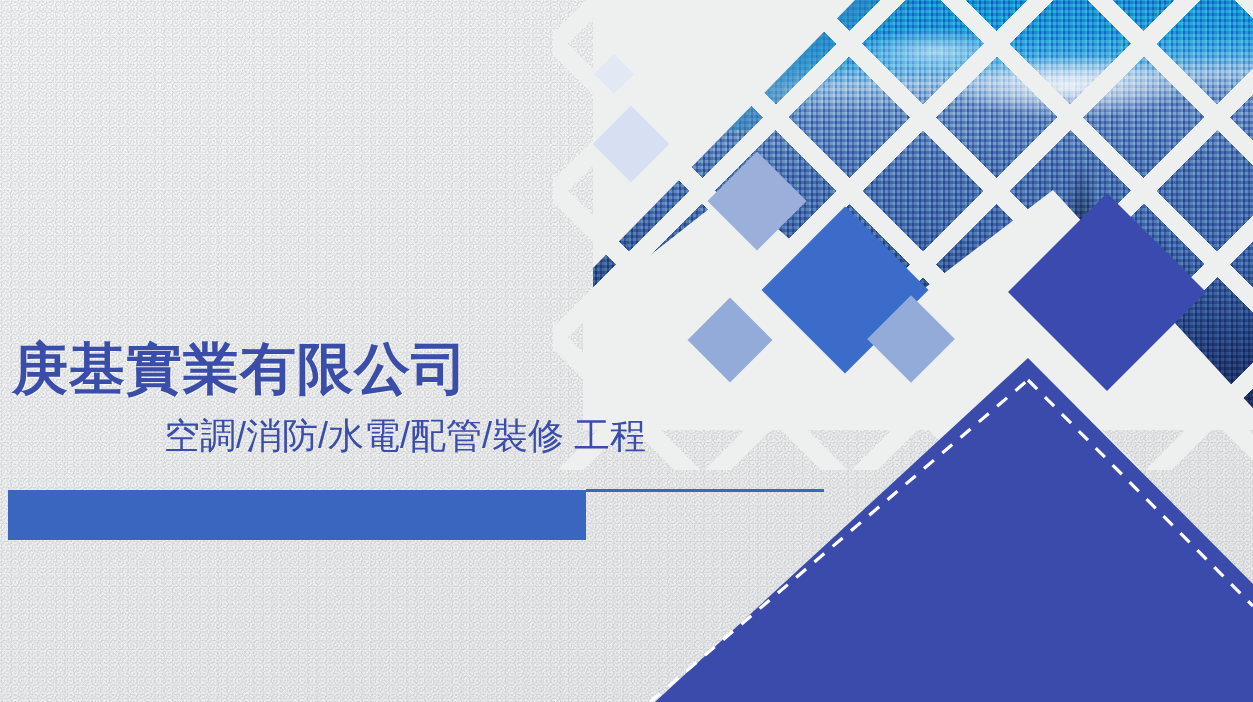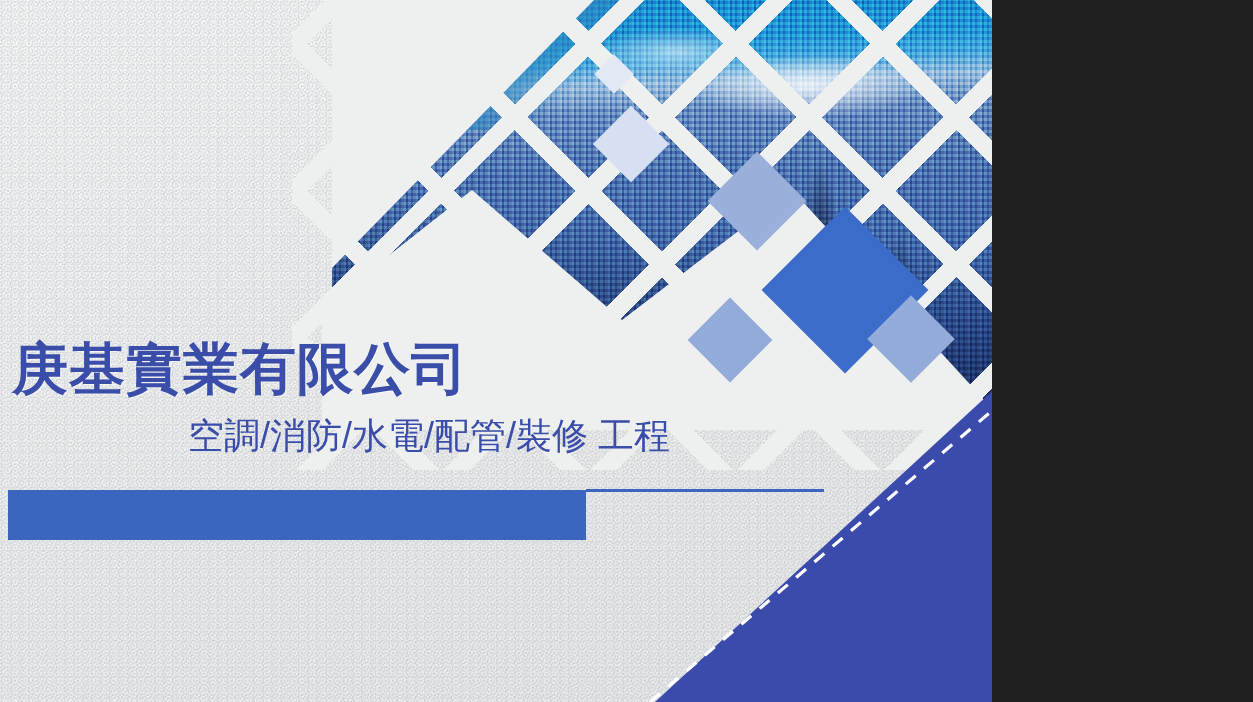--- a/index.html
+++ b/index.html
@@ -4,21 +4,21 @@
 <title>Presentation Title Slide</title>
 <style>
   html, body {
     margin: 0;
     padding: 0;
     background: #202020;
   }
 
   .slide {
     position: relative;
-    width: 992px;
+    width: 1253px;
     height: 702px;
     overflow: hidden;
     font-family: "Liberation Sans", "DejaVu Sans", sans-serif;
     background: #eceded;
   }
 
   
   .bg-base {
     position: absolute;
     inset: 0;
@@ -175,21 +175,21 @@
     font-size: 56px;
     font-weight: 700;
     letter-spacing: 1px;
     line-height: 1.0;
     color: #3a4da8;
     white-space: nowrap;
     text-shadow: 1px 1px 0 rgba(255,255,255,0.55);
   }
   .subtitle {
     position: absolute;
-    left: 188px;
+    left: 164px;
     top: 418px;
     margin: 0;
     font-size: 36px;
     font-weight: 400;
     line-height: 1.0;
     color: #3a4da8;
     white-space: nowrap;
     text-align: center;
   }
 

